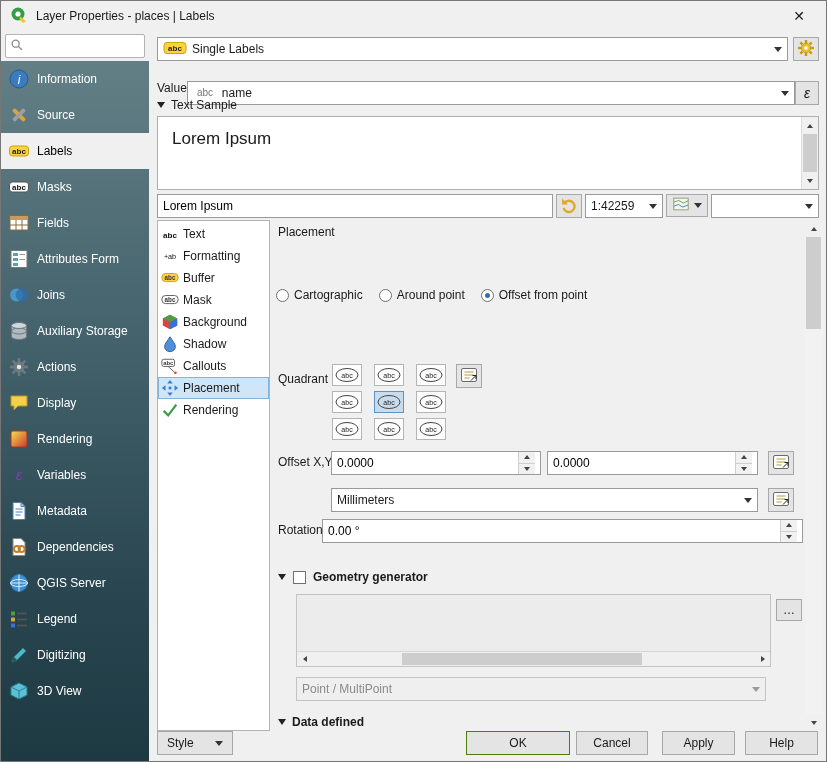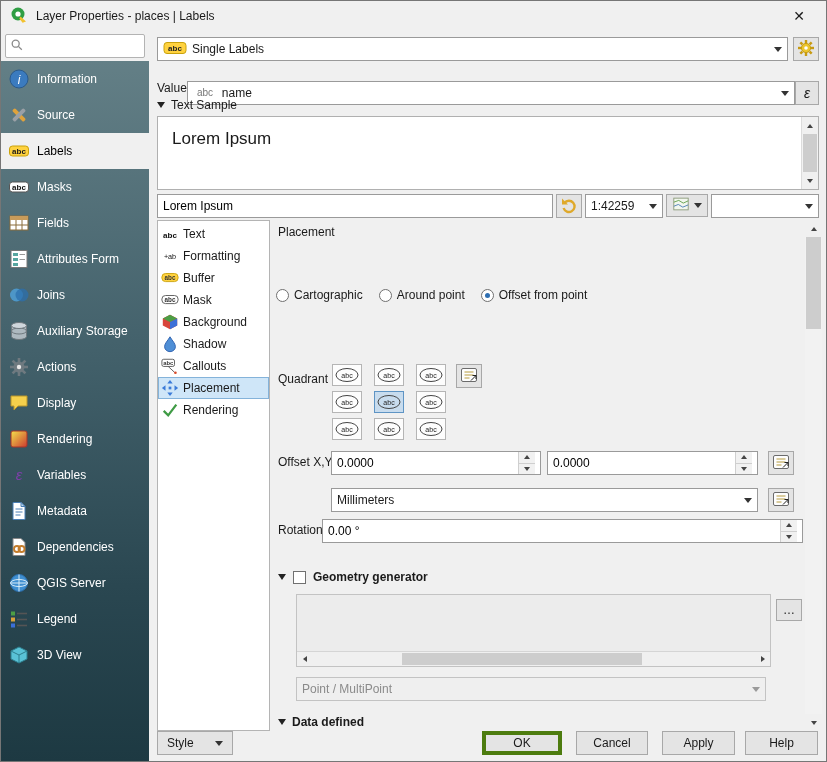--- a/index.html
+++ b/index.html
@@ -85,22 +85,22 @@
   .hthumb{position:absolute;top:1px;bottom:1px;left:105px;width:240px;background:#cdcdcd}
   .gg-more{position:absolute;left:506px;top:379px;width:26px;height:22px}
   .combo.disabled{position:absolute;left:26px;top:457px;width:470px;background:#efefef;color:#8b8b8b;border-color:#c3c3c3}
   .dd-head{position:absolute;left:8px;top:495px;display:flex;align-items:center;gap:6px;font-weight:bold}
   
   .footer{position:absolute;left:8px;right:8px;bottom:6px;height:24px;display:flex;align-items:center}
   .style-btn{width:76px;height:24px;gap:6px;padding:0 9px}
   .style-btn .arr{margin-left:auto}
   .f-spacer{flex:1}
   .f-btn{height:24px;width:76px}
-  .f-btn.ok{width:80px;border:4px solid #4d7c0f}
-  .f-btn.cancel{margin-left:14px;width:72px}
+  .f-btn.ok{width:104px;border:1px solid #4d7c0f}
+  .f-btn.cancel{margin-left:6px;width:72px}
   .f-btn.apply{margin-left:14px;width:73px}
   .f-btn.help{margin-left:10px;width:73px}
   .lbl{white-space:nowrap}
 </style>
 </head>
 <body>
 
 <div class="window">
 
   <div class="titlebar">
@@ -295,20 +295,29 @@
             <svg viewBox="0 0 22 22">
               <rect x="3" y="3.5" width="4" height="4" fill="#4c9e45"></rect>
               <line x1="9" y1="5.5" x2="19" y2="5.5" stroke="#555" stroke-width="1.6"></line>
               <rect x="3" y="9.5" width="4" height="4" fill="#d8a13b"></rect>
               <line x1="9" y1="11.5" x2="19" y2="11.5" stroke="#555" stroke-width="1.6"></line>
               <rect x="3" y="15.5" width="4" height="4" fill="#3b6fd8"></rect>
               <line x1="9" y1="17.5" x2="19" y2="17.5" stroke="#555" stroke-width="1.6"></line>
             </svg>
           </span>
           <span class="lbl">Legend</span>
+        </div>
+        <div class="sb-item">
+          <span class="icon22">
+            <svg viewBox="0 0 22 22">
+              <path d="M4 18 L6 13 L15 4 L18 7 L9 16 Z" fill="#4fb8c9" stroke="#2d7f8e"></path>
+              <path d="M4 18 L6 13 L9 16 Z" fill="#2d4f57"></path>
+            </svg>
+          </span>
+          <span class="lbl">Digitizing</span>
         </div>
         <div class="sb-item">
           <span class="icon22">
             <svg viewBox="0 0 22 22">
               <path d="M11 3 L19 7 V15 L11 19 L3 15 V7 Z" fill="#59c2d6" stroke="#2d7f8e"></path>
               <path d="M3 7 L11 11 L19 7 M11 11 V19" fill="none" stroke="#2d7f8e"></path>
             </svg>
           </span>
           <span class="lbl">3D View</span>
         </div>

